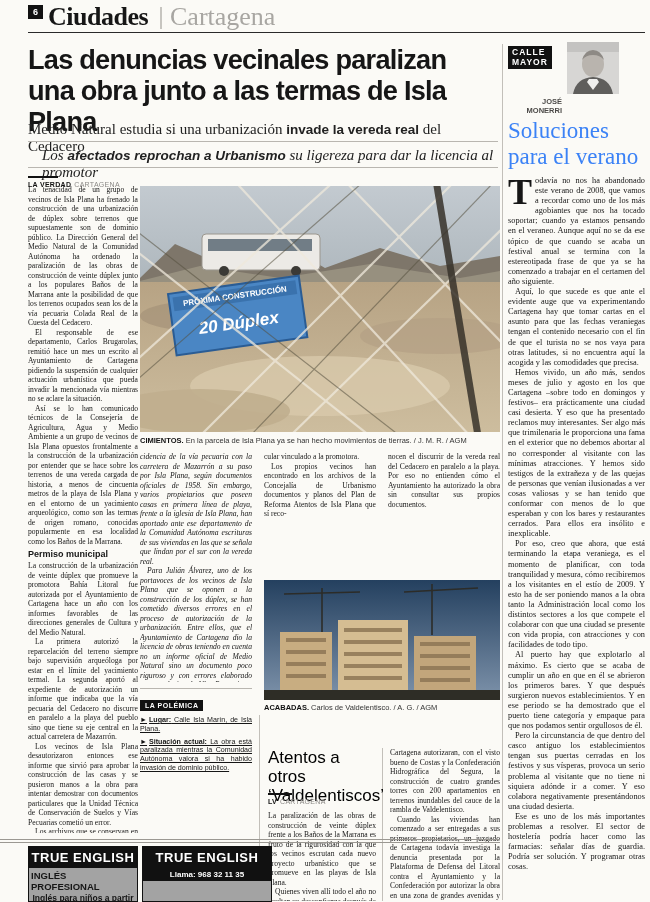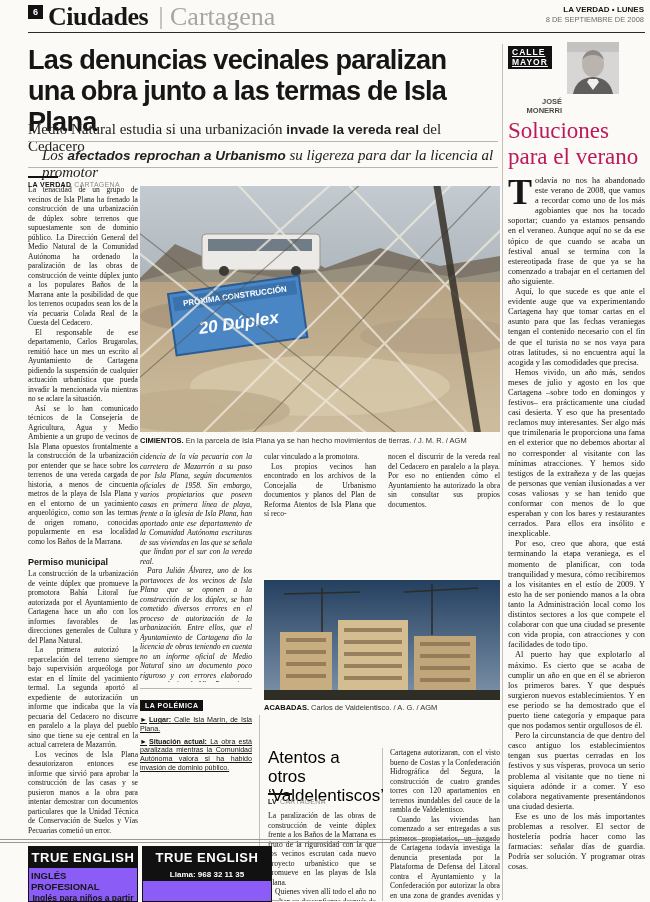--- a/index.html
+++ b/index.html
@@ -25,66 +25,62 @@
 
   
   .byline{font:7px "Liberation Sans",sans-serif;letter-spacing:.3px;}
   .byline .brand{font-weight:bold;color:#111;}
   .byline .place{color:#8b8986;margin-left:3px;}
 
   
   .bodycol{font-size:7.6px;line-height:9.5px;text-align:justify;overflow:hidden;}
   .par{margin:0;}
   .par + .par{text-indent:7px;}
-  .inlinehead{font:bold 9px "Liberation Sans",sans-serif;margin:11px 0 2px 0;}
+  .inlinehead{font:bold 9px "Liberation Sans",sans-serif;margin:3px 0 2px 0;}
 
   
   .caption{font:7.5px "Liberation Sans",sans-serif;color:#333;}
   .caption .cl{font-weight:bold;color:#111;}
 
   
   .polbox{font-family:"Liberation Sans",sans-serif;text-decoration:underline;}
   .poltitle{display:inline-block;background:#111;color:#fff;font:bold 7px "Liberation Sans",sans-serif;
             padding:2px 5px;letter-spacing:.5px;}
   .politem{font-size:7.1px;line-height:8.8px;margin-top:4px;text-align:justify;}
   .politem .bullet{color:#111;margin-right:2px;}
   .politem .plabel{font-weight:bold;}
 
   
   .subart-head{font:17px/19px "Liberation Sans",sans-serif;color:#000000;}
 
   
   .kicker{background:#111;color:#fff;font:bold 8.5px/9.5px "Liberation Sans",sans-serif;
           padding:2px 4px;letter-spacing:1px;display:inline-block;}
   .author{font:bold 7.5px/8.5px "Liberation Sans",sans-serif;color:#4c4a48;text-align:right;}
-  .optitle{font:23px/26px "Liberation Serif",serif;color:#be185d;}
+  .optitle{font:23px/26px "Liberation Serif",serif;color:#3b82f6;}
   .opbody{font-size:8.3px;line-height:10.1px;text-align:justify;overflow:hidden;}
   .dropcap{float:left;font:bold 36px/30px "Liberation Serif",serif;padding:1px 3px 0 0;}
 
   
-  .ad{border:1px solid #111;background:#8b5cf6;display:flex;flex-direction:column;font-family:"Liberation Sans",sans-serif;}
+  .ad{border:1px solid #111;background:#a3a3a3;display:flex;flex-direction:column;font-family:"Liberation Sans",sans-serif;}
   .ad-head{background:#111;color:#fff;font-weight:bold;font-size:13px;text-align:center;padding:3px 0;letter-spacing:.5px;}
   .ad-mid{flex:1;display:flex;flex-direction:column;align-items:center;justify-content:center;gap:1px;padding:2px;}
   .ad-l1{font-weight:bold;font-size:9.5px;}
   .ad-l2{font-weight:bold;font-size:8.5px;text-align:center;line-height:10px;}
   .ad-foot{background:#111;color:#fff;font-weight:bold;font-size:8px;text-align:center;padding:2px 0;}
 </style>
 </head>
 <body>
 
 <div class="page">
 
   <div class="abs pagenum" style="left:28px;top:5px;">6</div>
   <div class="abs section" style="left:48px;top:2px;">Ciudades</div>
   <div class="abs" style="left:160px;top:7px;width:2px;height:22px;background:#c7c5c0;"></div>
   <div class="abs subsection" style="left:170px;top:2px;">Cartagena</div>
-  <div class="abs" style="right:6px;top:5px;width:160px;">
-    <div class="mast1">LA VERDAD • LUNES</div>
-    <div class="mast2">8 DE SEPTIEMBRE DE 2008</div>
-  </div>
   <div class="abs rule" style="left:28px;top:32px;width:617px;"></div>
 
   <div class="abs headline" style="left:28px;top:44px;width:482px;">Las denuncias vecinales paralizan una obra junto a las termas de Isla Plana</div>
 
   <div class="abs subhead" style="left:28px;top:121px;width:470px;">
     <span>Medio Natural estudia si una urbanización </span><b>invade la vereda real</b><span> del Cedacero</span>
   </div>
   <div class="abs hair" style="left:28px;top:141px;width:470px;"></div>
 
   <div class="abs subhead" style="left:42px;top:147px;width:470px;font-style:italic;">
@@ -94,21 +90,21 @@
 
   <div class="abs" style="left:28px;top:176px;width:30px;height:2px;background:#111;"></div>
   <div class="abs byline" style="left:28px;top:181px;">
     <span class="brand">LA VERDAD</span><span class="place">CARTAGENA</span>
   </div>
   <div class="abs bodycol" style="left:28px;top:185px;width:110px;height:648px;">
     <p class="par">La tenacidad de un grupo de vecinos de Isla Plana ha frenado la construcción de una urbanización de dúplex sobre terrenos que supuestamente son de dominio público. La Dirección General del Medio Natural de la Comunidad Autónoma ha ordenado la paralización de las obras de construcción de veinte dúplex junto a los populares Baños de la Marrana ante la posibilidad de que los terrenos ocupados sean los de la vía pecuaria Colada Real de la Cuesta del Cedacero.</p>
     <p class="par">El responsable de ese departamento, Carlos Brugarolas, remitió hace un mes un escrito al Ayuntamiento de Cartagena pidiendo la suspensión de cualquier actuación urbanística que pueda invadir la mencionada vía mientras no se aclare la situación.</p>
     <p class="par">Así se lo han comunicado técnicos de la Consejería de Agricultura, Agua y Medio Ambiente a un grupo de vecinos de Isla Plana opuestos frontalmente a la construcción de la urbanización por entender que se hace sobre los terrenos de una vereda cargada de historia, a menos de cincuenta metros de la playa de Isla Plana y en el entorno de un yacimiento arqueológico, como son las termas de origen romano, conocidas popularmente en esa localidad como los Baños de la Marrana.</p>
     <div class="inlinehead">Permiso municipal</div>
-    <p class="par">La construcción de la urbanización de veinte dúplex que promueve la promotora Bahía Litoral fue autorizada por el Ayuntamiento de Cartagena hace un año con los informes favorables de las direcciones generales de Cultura y del Plana Natural.</p>
+    <p class="par">La construcción de la urbanización de veinte dúplex que promueve la promotora Bahía Litoral fue autorizada por el Ayuntamiento de Cartagena hace un año con los informes favorables de las direcciones generales de Cultura y del Medio Natural.</p>
     <p class="par">La primera autorizó la reparcelación del terreno siempre bajo supervisión arqueóloga por estar en el límite del yacimiento termal. La segunda aportó al expediente de autorización un informe que indicaba que la vía pecuaria del Cedacero no discurre en paralelo a la playa del pueblo sino que tiene su eje central en la actual carretera de Mazarrón.</p>
     <p class="par">Los vecinos de Isla Plana desautorizaron entonces ese informe que sirvió para aprobar la construcción de las casas y se pusieron manos a la obra para intentar demostrar con documentos particulares que la Unidad Técnica de Conservación de Suelos y Vías Pecuarias cometió un error.</p>
     <p class="par">Los archivos que se conservan en esa oficina se refieren a la coin-</p>
   </div>
 
   <div class="abs" style="left:140px;top:186px;width:360px;height:246px;">
     <svg width="360" height="246" viewBox="0 0 360 246">
       <defs>
         <linearGradient id="sky1" x1="0" y1="0" x2="0" y2="1">
           <stop offset="0" stop-color="#c3cad0"></stop>
@@ -235,21 +231,21 @@
   <div class="abs subart-head" style="left:268px;top:748px;width:108px;">Atentos a otros ‘Valdelentiscos’</div>
   <div class="abs" style="left:268px;top:793px;width:24px;height:2px;background:#111;"></div>
   <div class="abs byline" style="left:268px;top:798px;">
     <span class="brand">LV</span><span class="place">CARTAGENA</span>
   </div>
   <div class="abs bodycol" style="left:268px;top:811px;width:108px;height:90px;">
     <p class="par">La paralización de las obras de construcción de veinte dúplex frente a los Baños de la Marrana es fruto de la rigurosidad con la que los vecinos escrutan cada nuevo proyecto urbanístico que se promueve en las playas de Isla Plana.</p>
     <p class="par">Quienes viven allí todo el año no ocultan su desconfianza después de que la Administración regional y el Ayuntamiento de</p>
   </div>
   <div class="abs bodycol" style="left:390px;top:748px;width:110px;height:153px;">
-    <p class="par">Cartagena autorizaran, con el visto bueno de Costas y la Confederación Hidrográfica del Segura, la construcción de cuatro grandes torres con 120 apartamentos en terrenos inundables del cauce de la rambla de Valdelentisco.</p>
+    <p class="par">Cartagena autorizaran, con el visto bueno de Costas y la Confederación Hidrográfica del Segura, la construcción de cuatro grandes torres con 200 apartamentos en terrenos inundables del cauce de la rambla de Valdelentisco.</p>
     <p class="par">Cuando las viviendas han comenzado a ser entregadas a sus primeros propietarios, un juzgado de Cartagena todavía investiga la denuncia presentada por la Plataforma de Defensa del Litoral contra el Ayuntamiento y la Confederación por autorizar la obra en una zona de grandes avenidas y donde hay especies naturales.</p>
   </div>
 
   <div class="abs" style="left:0px;top:839px;width:500px;border-top:1px solid #9b9892;border-bottom:1px solid #9b9892;height:2px;"></div>
 
   <div class="abs ad" style="left:28px;top:846px;width:108px;height:54px;">
     <div class="ad-head">TRUE ENGLISH</div>
     <div class="ad-mid">
       <div class="ad-l1">INGLÉS PROFESIONAL</div>
       <div class="ad-l2">Inglés para niños a partir de 6 años</div>
@@ -257,21 +253,21 @@
 
   </div>
 
   <div class="abs ad" style="left:142px;top:846px;width:128px;height:54px;">
     <div class="ad-head">TRUE ENGLISH</div>
     <div class="ad-foot">Llama: 968 32 11 35</div>
   </div>
 
   <div class="abs vhair" style="left:502px;top:44px;height:856px;"></div>
 
-  <div class="abs kicker" style="left:508px;top:46px;text-decoration:underline;">
+  <div class="abs kicker" style="left:508px;top:46px;">
     <div>CALLE</div>
     <div>MAYOR</div>
   </div>
 
   <div class="abs" style="left:567px;top:42px;width:52px;height:52px;">
     <svg width="52" height="52" viewBox="0 0 52 52">
       <rect width="52" height="52" fill="#d7d6d4"></rect>
       <rect width="52" height="10" fill="#c4c3c1"></rect>
       <path d="M6,52 Q9,36 26,35 Q43,36 46,52 Z" fill="#5f5e5c"></path>
       <path d="M20,40 L26,48 L32,40 L30,37 L22,37 Z" fill="#efefed"></path>

